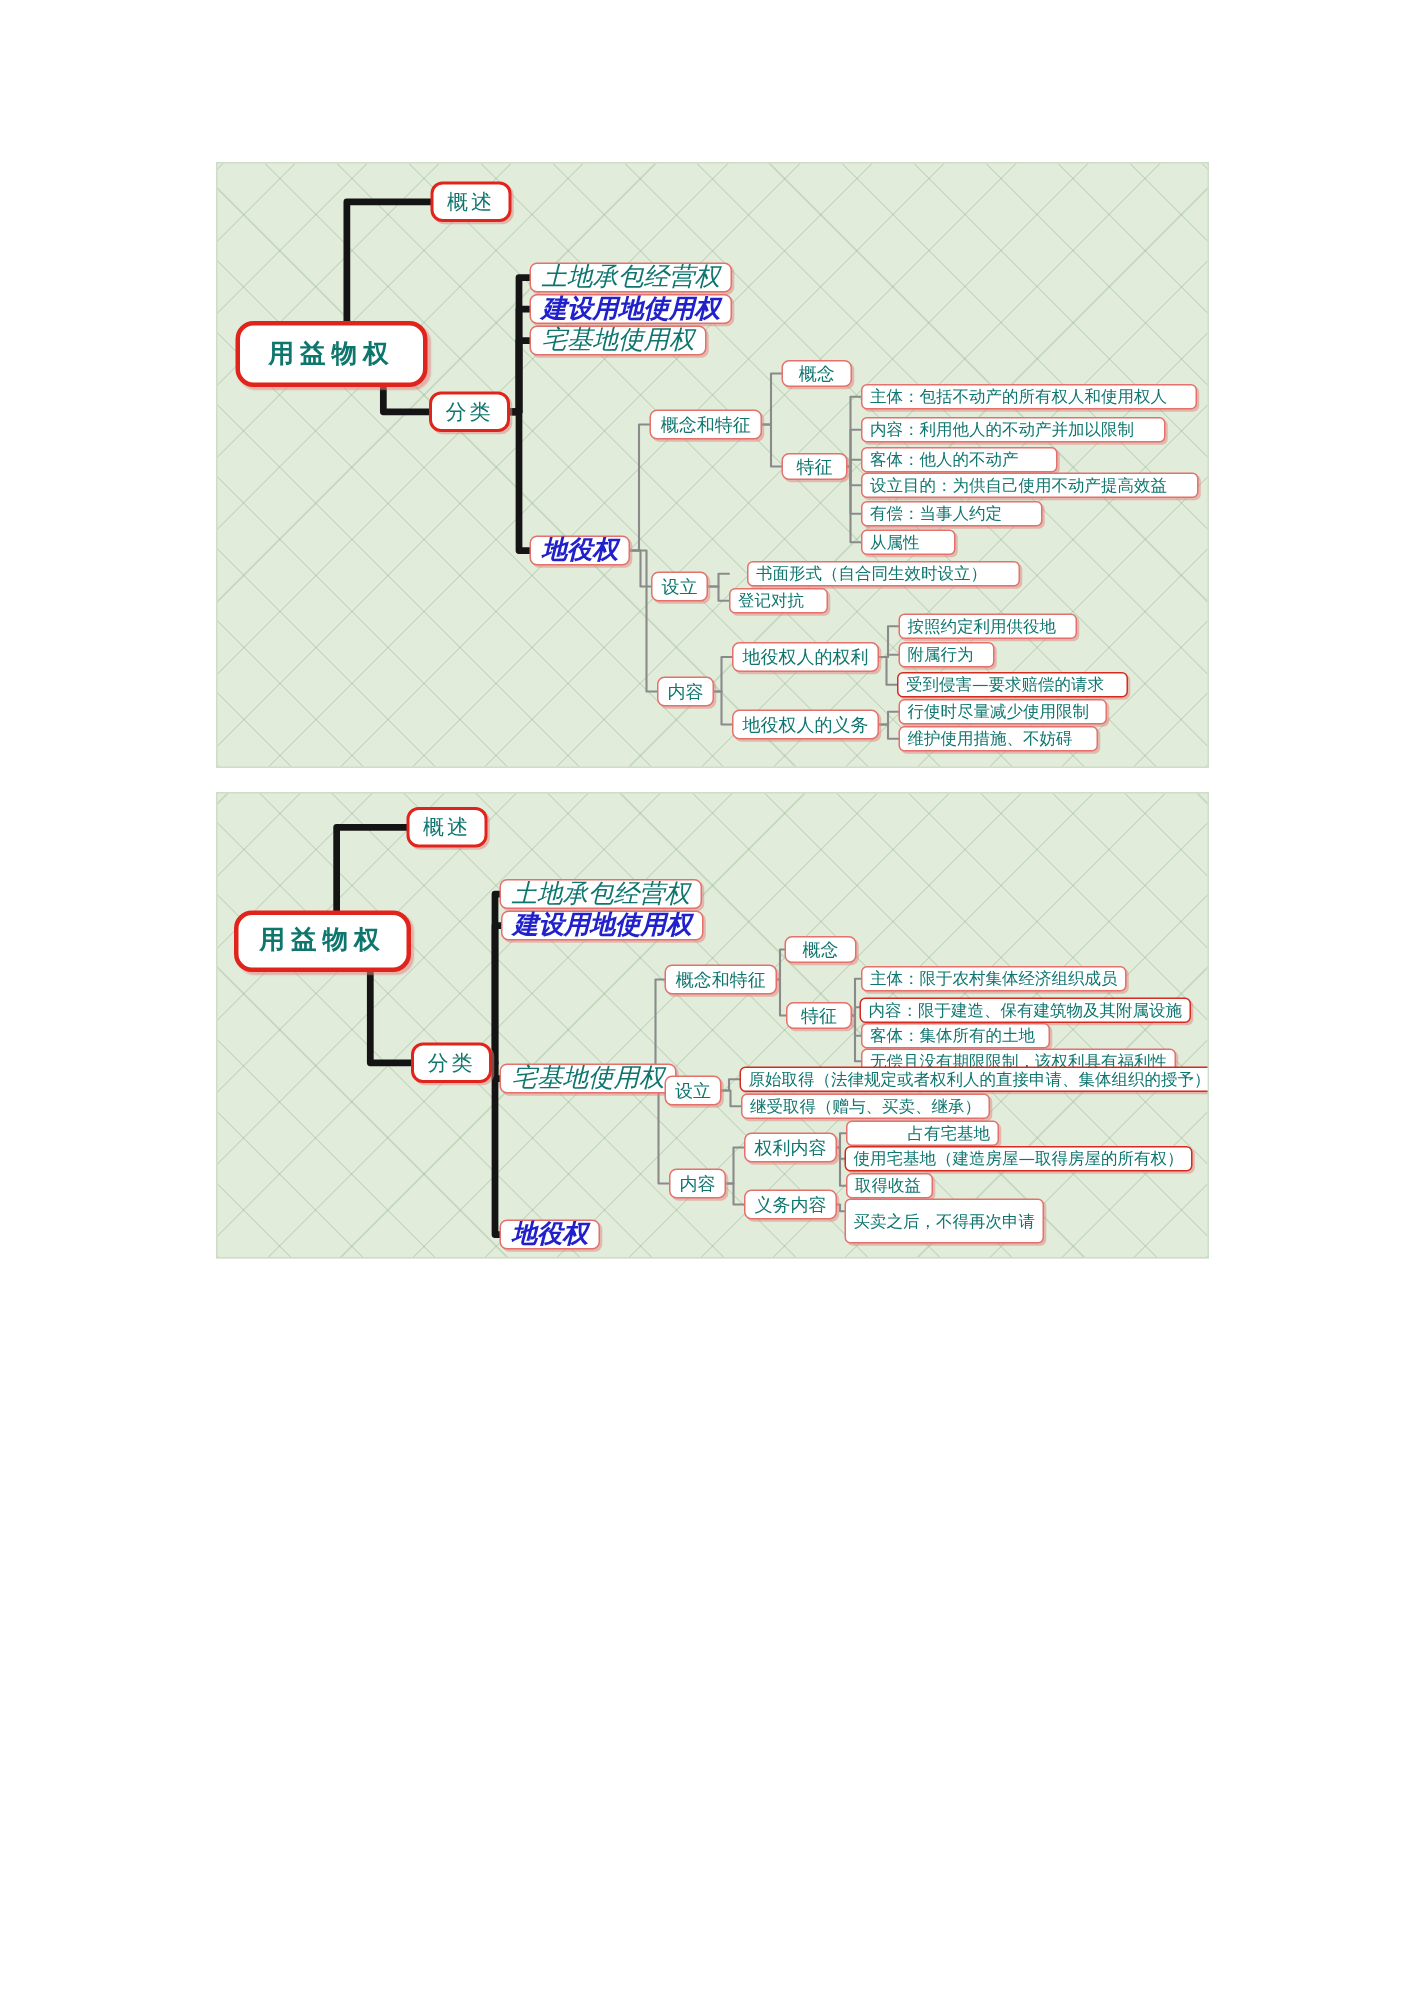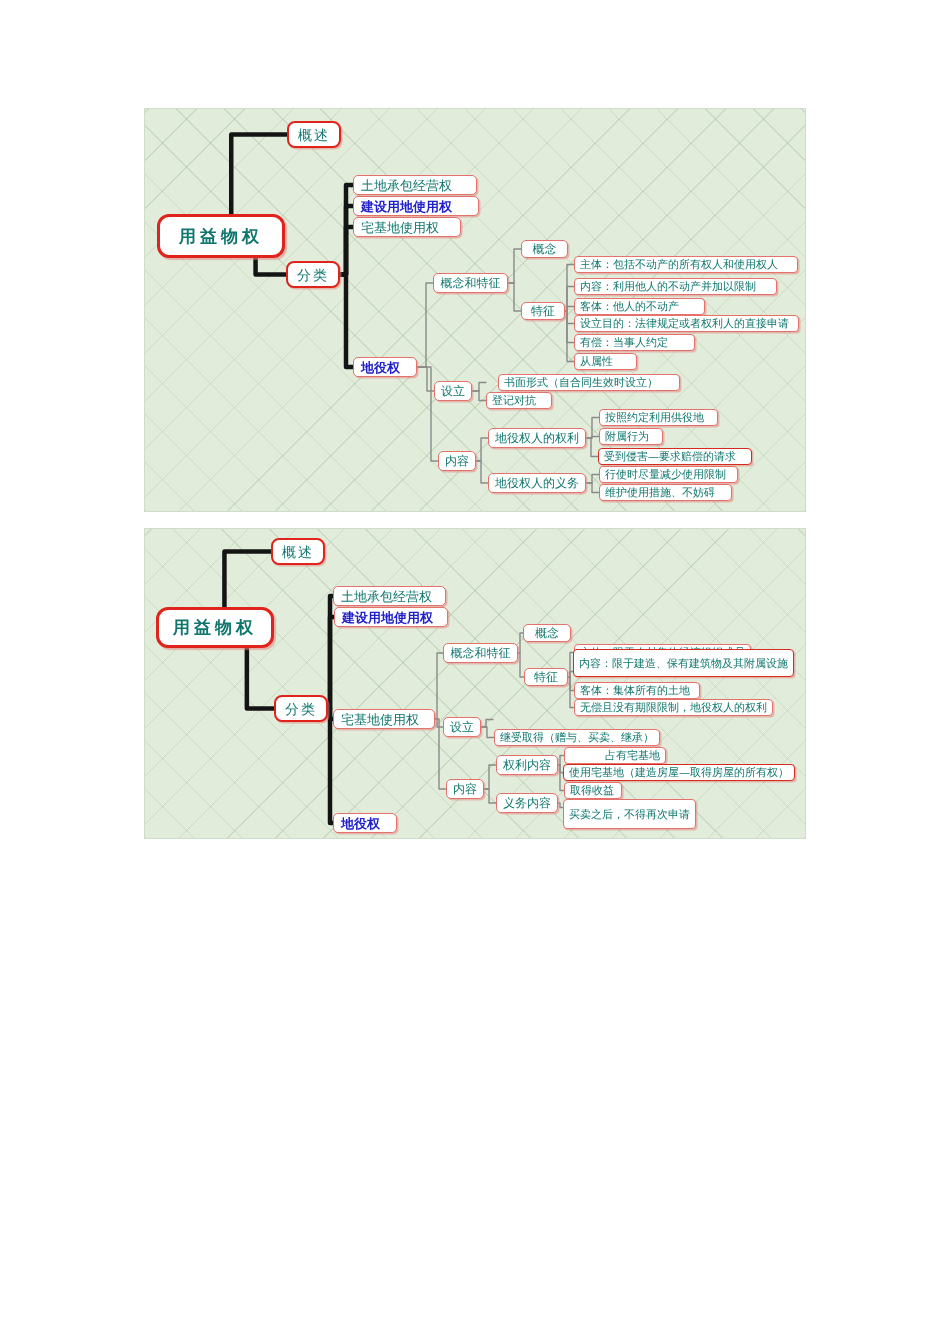--- a/index.html
+++ b/index.html
@@ -18,21 +18,21 @@
   .panel svg{position:absolute;left:0;top:0;}
   .node{
     position:absolute;background:#ffffff;display:flex;align-items:center;
     white-space:nowrap;box-sizing:border-box;color:#0f766e;z-index:2;
     box-shadow:1.5px 1.5px 0 rgba(228,130,125,0.5);
     line-height:1;
   }
   .n-root{border:3px solid #e0241b;border-radius:12px;font-size:17px;font-weight:bold;
     padding:0 14px;justify-content:center;box-shadow:2px 2px 1px rgba(228,130,125,0.55);letter-spacing:4px;}
   .n-major{border:2.5px solid #e0241b;border-radius:8px;font-size:14px;padding:0 9px;justify-content:center;letter-spacing:2px;}
-  .n-cat{border:1.5px solid #e4716b;border-radius:5px;font-size:13px;padding:0 7px;}
+  .n-cat{border:1.5px solid #e4716b;border-radius:5px;font-size:17px;padding:0 7px;font-style:italic;}
   .n-cat.blue{color:#2121cc;font-weight:bold;}
   .n-mid{border:1.4px solid #e4716b;border-radius:5px;font-size:12px;padding:0 6px;justify-content:center;}
   .n-leaf{border:1px solid #e4716b;border-radius:4px;font-size:11px;padding:0 5px;}
   .n-leaf.emph{border:1.8px solid #d42a1f;}
 </style>
 </head>
 <body>
 
 <div class="page" id="page-root">
     <div class="panel" style="left: 144px; top: 108px; width: 662px; height: 404px;">
@@ -70,21 +70,21 @@
       <div class="node n-cat" style="left: 208px; top: 66px; min-width: 124px; height: 20px;">土地承包经营权</div>
       <div class="node n-cat blue" style="left: 208px; top: 87px; min-width: 126px; height: 20px;">建设用地使用权</div>
       <div class="node n-cat" style="left: 208px; top: 108px; min-width: 108px; height: 20px;">宅基地使用权</div>
       <div class="node n-cat blue" style="left: 208px; top: 248px; min-width: 64px; height: 20px;">地役权</div>
       <div class="node n-mid" style="left: 288px; top: 164px; min-width: 75px; height: 20px;">概念和特征</div>
       <div class="node n-mid" style="left: 376px; top: 131px; min-width: 47px; height: 18px;">概念</div>
       <div class="node n-mid" style="left: 376px; top: 193px; min-width: 44px; height: 18px;">特征</div>
       <div class="node n-leaf" style="left: 429px; top: 147px; min-width: 224px; height: 17px;">主体：包括不动产的所有权人和使用权人</div>
       <div class="node n-leaf" style="left: 429px; top: 169px; min-width: 203px; height: 17px;">内容：利用他人的不动产并加以限制</div>
       <div class="node n-leaf" style="left: 429px; top: 189px; min-width: 131px; height: 17px;">客体：他人的不动产</div>
-      <div class="node n-leaf" style="left: 429px; top: 206px; min-width: 225px; height: 17px;">设立目的：法律规定或者权利人的直接申请</div>
+      <div class="node n-leaf" style="left: 429px; top: 206px; min-width: 225px; height: 17px;">设立目的：为供自己使用不动产提高效益</div>
       <div class="node n-leaf" style="left: 429px; top: 225px; min-width: 121px; height: 17px;">有偿：当事人约定</div>
       <div class="node n-leaf" style="left: 429px; top: 244px; min-width: 63px; height: 17px;">从属性</div>
       <div class="node n-mid" style="left: 289px; top: 272px; min-width: 37px; height: 20px;">设立</div>
       <div class="node n-leaf" style="left: 353px; top: 265px; min-width: 182px; height: 17px;">书面形式（自合同生效时设立）</div>
       <div class="node n-leaf" style="left: 341px; top: 283px; min-width: 66px; height: 17px;">登记对抗</div>
       <div class="node n-mid" style="left: 293px; top: 342px; min-width: 36px; height: 20px;">内容</div>
       <div class="node n-mid" style="left: 343px; top: 319px; min-width: 96px; height: 20px;">地役权人的权利</div>
       <div class="node n-leaf" style="left: 454px; top: 300px; min-width: 119px; height: 17px;">按照约定利用供役地</div>
       <div class="node n-leaf" style="left: 454px; top: 319px; min-width: 64px; height: 17px;">附属行为</div>
       <div class="node n-leaf emph" style="left: 453px; top: 339px; min-width: 154px; height: 17px;">受到侵害—要求赔偿的请求</div>
@@ -122,24 +122,25 @@
       <div class="node n-major" style="left: 126px; top: 9px; min-width: 52px; height: 27px;">概述</div>
       <div class="node n-major" style="left: 129px; top: 166px; min-width: 50px; height: 27px;">分类</div>
       <div class="node n-cat" style="left: 188px; top: 57px; min-width: 113px; height: 20px;">土地承包经营权</div>
       <div class="node n-cat blue" style="left: 189px; top: 78px; min-width: 114px; height: 20px;">建设用地使用权</div>
       <div class="node n-cat" style="left: 188px; top: 180px; min-width: 102px; height: 20px;">宅基地使用权</div>
       <div class="node n-cat blue" style="left: 188px; top: 284px; min-width: 64px; height: 20px;">地役权</div>
       <div class="node n-mid" style="left: 298px; top: 114px; min-width: 75px; height: 20px;">概念和特征</div>
       <div class="node n-mid" style="left: 378px; top: 95px; min-width: 48px; height: 18px;">概念</div>
       <div class="node n-mid" style="left: 379px; top: 139px; min-width: 44px; height: 18px;">特征</div>
       <div class="node n-leaf" style="left: 429px; top: 115px; min-width: 171px; height: 17px; text-align: center;">主体：限于农村集体经济组织成员</div>
-      <div class="node n-leaf emph" style="left: 428px; top: 120px; min-width: 211px; height: 28px;">内容：限于建造、保有建筑物及其附属设施</div>
+      <div class="node n-leaf emph" style="left: 428px; top: 136px; min-width: 211px; height: 17px;">内容：限于建造、保有建筑物及其附属设施</div>
       <div class="node n-leaf" style="left: 429px; top: 153px; min-width: 126px; height: 17px;">客体：集体所有的土地</div>
-      <div class="node n-leaf" style="left: 429px; top: 170px; min-width: 195px; height: 17px;">无偿且没有期限限制，地役权人的权利</div>
+      <div class="node n-leaf" style="left: 429px; top: 170px; min-width: 195px; height: 17px;">无偿且没有期限限制，该权利具有福利性</div>
       <div class="node n-mid" style="left: 298px; top: 188px; min-width: 37px; height: 20px;">设立</div>
+      <div class="node n-leaf emph" style="left: 348px; top: 182px; min-width: 298px; height: 17px;">原始取得（法律规定或者权利人的直接申请、集体组织的授予）</div>
       <div class="node n-leaf" style="left: 349px; top: 200px; min-width: 161px; height: 17px;">继受取得（赠与、买卖、继承）</div>
       <div class="node n-mid" style="left: 301px; top: 250px; min-width: 36px; height: 20px;">内容</div>
       <div class="node n-mid" style="left: 351px; top: 226px; min-width: 56px; height: 20px;">权利内容</div>
       <div class="node n-leaf" style="left: 419px; top: 218px; min-width: 69px; height: 17px; padding-left: 40px;">占有宅基地</div>
       <div class="node n-leaf emph" style="left: 418px; top: 235px; min-width: 223px; height: 17px; text-align: center;">使用宅基地（建造房屋—取得房屋的所有权）</div>
       <div class="node n-leaf" style="left: 419px; top: 253px; min-width: 58px; height: 17px;">取得收益</div>
       <div class="node n-mid" style="left: 351px; top: 264px; min-width: 56px; height: 20px;">义务内容</div>
       <div class="node n-leaf" style="left: 418px; top: 270px; min-width: 133px; height: 30px;">买卖之后，不得再次申请</div>
     </div>
   </div>

